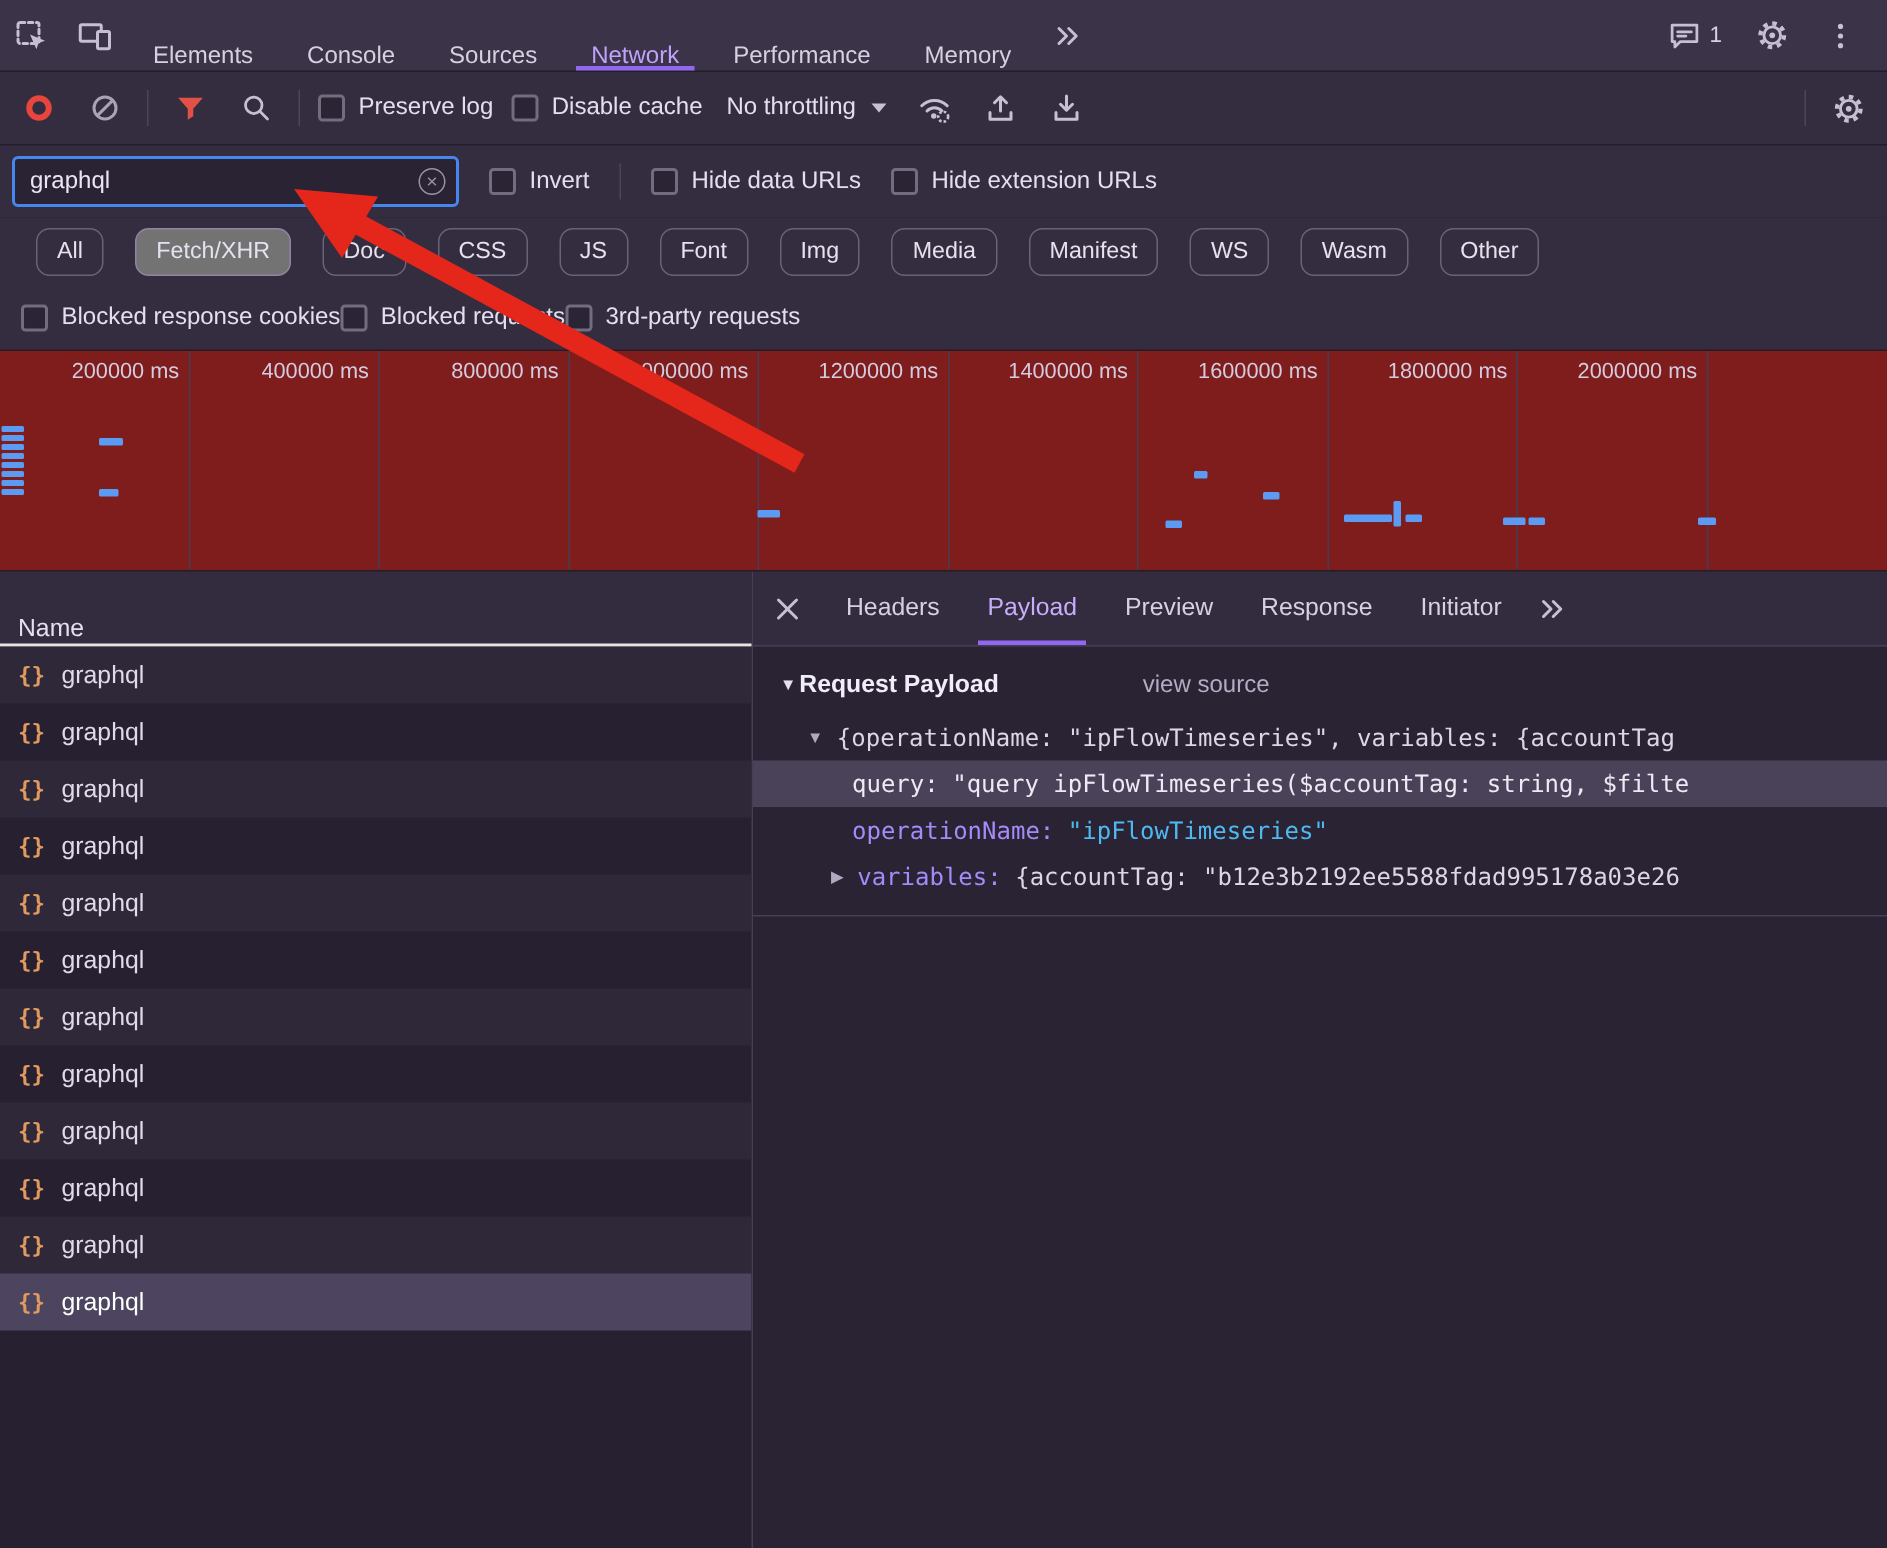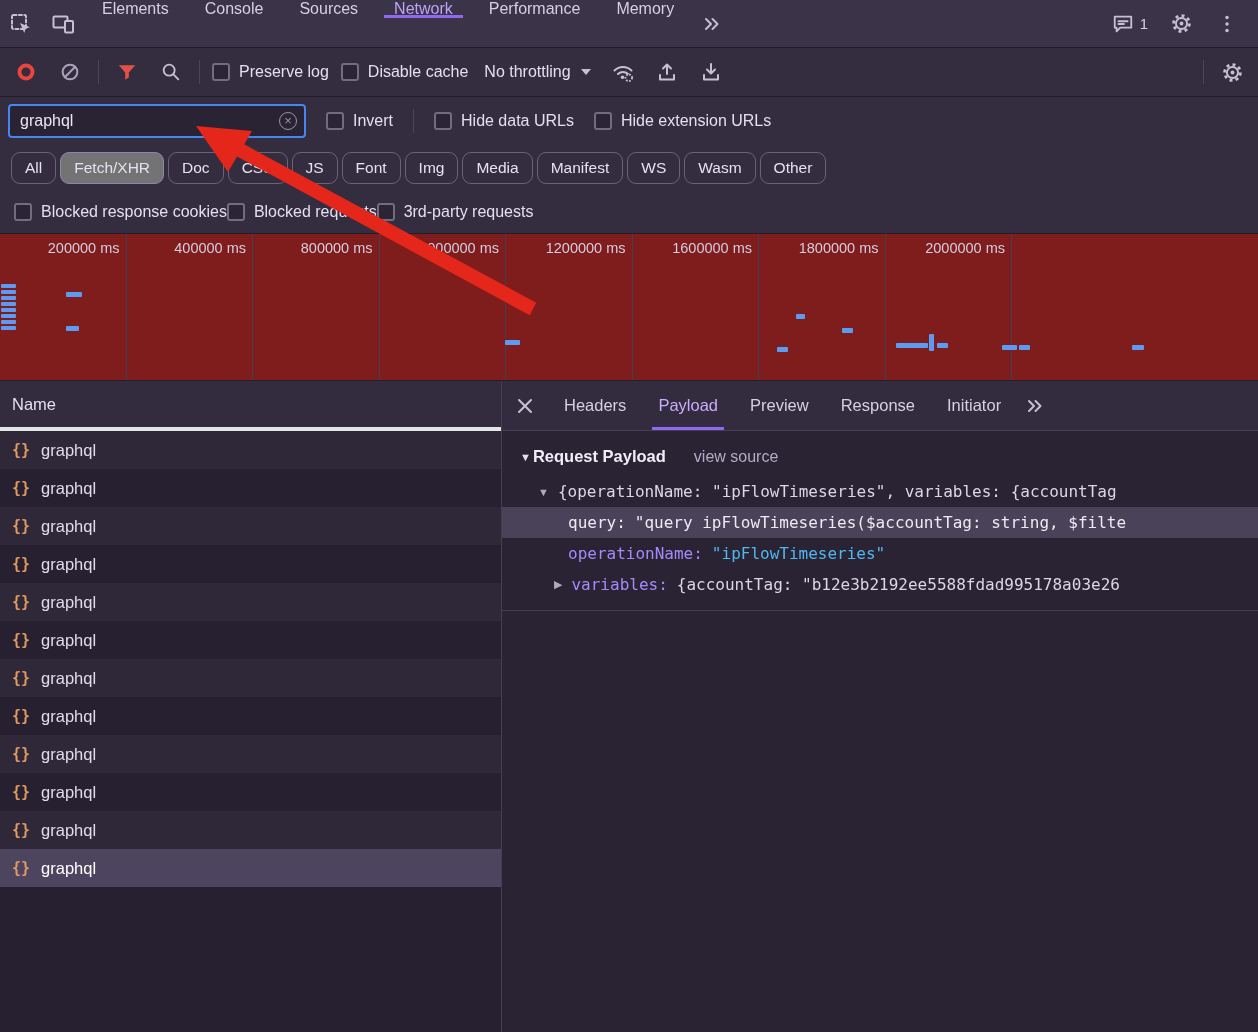--- a/index.html
+++ b/index.html
@@ -10,21 +10,21 @@
     color:#e3def0;
     display:flex;flex-direction:column;
     position:relative;
   }
   svg{display:block}
   .icon-stroke{stroke:#c7c0d4;fill:none;stroke-width:2;stroke-linecap:round;stroke-linejoin:round}
 
   
   .tabbar{height:48px;background:#3b3347;border-bottom:1px solid #221c2c;display:flex;align-items:stretch;flex:none}
   .icon-btn{width:42px;display:flex;align-items:center;justify-content:center;cursor:pointer}
-  .tab-list{display:flex;align-items:flex-start}
+  .tab-list{display:flex;align-items:flex-end}
   .tab{display:flex;align-items:center;padding:0 18px;font-size:16px;color:#d6d0e0;position:relative;cursor:pointer;white-space:nowrap}
   .tab.active{color:#bfa2fb}
   .tab.active::after{content:"";position:absolute;left:8px;right:8px;bottom:0;height:3px;background:#9168f0}
   .more-tabs{display:flex;align-items:center;padding:0 10px}
   .tabbar-right{margin-left:auto;display:flex;align-items:center;gap:4px;padding-right:10px}
   .badge-group{display:flex;align-items:center;gap:6px;padding:0 8px}
   .badge-count{font-size:15px;color:#d6d0e0}
 
   
   .toolbar{height:49px;background:#342d3f;border-bottom:1px solid #221c2c;display:flex;align-items:center;padding:0 10px;gap:12px;flex:none}
@@ -36,61 +36,61 @@
   .caret-down{width:0;height:0;border-left:5px solid transparent;border-right:5px solid transparent;border-top:6px solid #c7c0d4}
   .toolbar .spacer{flex:1}
 
   
   .filter-row{height:48px;background:#342d3f;display:flex;align-items:center;padding:0 8px;gap:20px;flex:none}
   .filter-input-wrap{width:298px;height:34px;border:2px solid #4586ef;border-radius:4px;background:#2a2334;display:flex;align-items:center;position:relative;flex:none}
   .filter-input{flex:1;height:100%;background:transparent;border:none;outline:none;color:#eae5f4;font-size:16px;font-family:"Liberation Sans",sans-serif;padding:0 30px 0 10px}
   .clear-btn{position:absolute;right:7px;top:50%;transform:translateY(-50%);width:18px;height:18px;border:1.5px solid #9a93a8;border-radius:50%;color:#9a93a8;font-size:13px;line-height:15px;text-align:center;cursor:pointer}
 
   
-  .chips-row{height:45px;background:#342d3f;display:flex;align-items:center;padding:0 11px;gap:4px;flex:none}
+  .chips-row{height:45px;background:#342d3f;display:flex;align-items:center;padding:0 24px;gap:21px;flex:none}
   .chip{padding:6px 13px;border:1px solid #6a6278;border-radius:9px;font-size:15.5px;color:#e6e1ef;cursor:pointer;white-space:nowrap}
   .chip.active{background:#737373;border-color:#8d85a3}
 
   
   .extra-row{height:43px;background:#342d3f;display:flex;align-items:center;padding:0 14px;flex:none}
 
   
   .overview{height:148px;background:#7f1d1d;border-top:1px solid #221c2c;border-bottom:1px solid #221c2c;position:relative;overflow:hidden;flex:none}
   .tick-row{display:flex;height:100%}
   .tick{width:126.5px;flex:none;border-right:1px solid #453d54;font-size:14.5px;color:#d3cce0;padding:6px 6px 0 0;text-align:right;white-space:nowrap;overflow:hidden}
   .bars-layer{position:absolute;inset:0}
   .wbar{position:absolute;background:#5b9bf4;border-radius:1px}
 
   
   .main{flex:1;display:flex;min-height:0}
 
   
   .requests{width:502px;flex:none;background:#262031;border-right:1px solid #463e55;display:flex;flex-direction:column;min-height:0}
-  .req-header{height:50px;flex:none;background:#332c3e;border-bottom:4px solid #e5e5e5;display:flex;align-items:center;padding:0 12px;font-size:16.5px;color:#e3def0}
+  .req-header{height:50px;flex:none;background:#332c3e;border-bottom:2px solid #e5e5e5;display:flex;align-items:flex-end;padding:0 12px;font-size:16.5px;color:#e3def0}
   .req-list{flex:1;overflow:hidden}
   .req-row{height:38px;display:flex;align-items:center;gap:11px;padding:0 12px;font-size:16.5px;color:#e0dbea;cursor:pointer}
   .req-row:nth-child(odd){background:#2f2839}
   .req-row.selected{background:#4d4560;color:#ffffff}
   .braces{font-family:"DejaVu Sans Mono",monospace;font-size:15px;font-weight:bold;color:#e09a5f;letter-spacing:0px;flex:none}
 
   
   .details{flex:1;background:#2a2334;display:flex;flex-direction:column;min-width:0}
   .det-tabbar{height:50px;flex:none;background:#332c3e;border-bottom:1px solid #463e55;display:flex;align-items:center}
   .det-close{width:46px;height:100%;display:flex;align-items:center;justify-content:center;cursor:pointer;flex:none}
   .det-tab-list{display:flex;height:100%}
   .det-tab{padding:0 16px;display:flex;align-items:center;font-size:16.5px;color:#d6d0e0;position:relative;cursor:pointer;white-space:nowrap}
   .det-tab.active{color:#c8adfc}
   .det-tab.active::after{content:"";position:absolute;left:10px;right:10px;bottom:0;height:3px;background:#9168f0}
   .det-more{display:flex;align-items:center;padding:0 8px}
 
   .det-body{flex:1;overflow:hidden;padding-top:12px}
   .payload-head{display:flex;align-items:center;padding:4px 0 10px 18px}
   .sec-caret{font-size:11px;color:#e3def0;margin-right:2px}
   .sec-title{font-size:16.5px;font-weight:bold;color:#f0ecf8}
-  .view-source{margin-left:28px;font-size:16px;color:#b3acc4;cursor:pointer}
+  .view-source{margin-left:96px;font-size:16px;color:#b3acc4;cursor:pointer}
 
   .p-line{display:flex;align-items:center;gap:9px;height:31px;font-family:"DejaVu Sans Mono",monospace;font-size:16px;white-space:nowrap;overflow:hidden}
   .p-line .tri{font-size:11px;color:#b0a9c0;font-family:"Liberation Sans",sans-serif;flex:none}
   .l1{padding-left:36px}
   .l2{padding-left:66px}
   .l3{padding-left:66px;background:#4a4259}
   .l4{padding-left:52px}
   .key{color:#a58af9}
   .str{color:#4fb8f0}
   .plain{color:#dcd6e8}
@@ -275,20 +275,21 @@
   </label>
 </div>
 
 <div class="overview">
   <div class="tick-row">
       <div class="tick">200000 ms</div>
       <div class="tick">400000 ms</div>
       <div class="tick">800000 ms</div>
       <div class="tick">1000000 ms</div>
       <div class="tick">1200000 ms</div>
+      <div class="tick">1400000 ms</div>
       <div class="tick">1600000 ms</div>
       <div class="tick">1800000 ms</div>
       <div class="tick">2000000 ms</div>
     </div>
   <div class="bars-layer">
       <div class="wbar" style="left: 1px; top: 50px; width: 15px; height: 4px;"></div>
       <div class="wbar" style="left: 1px; top: 56px; width: 15px; height: 4px;"></div>
       <div class="wbar" style="left: 1px; top: 62px; width: 15px; height: 4px;"></div>
       <div class="wbar" style="left: 1px; top: 68px; width: 15px; height: 4px;"></div>
       <div class="wbar" style="left: 1px; top: 74px; width: 15px; height: 4px;"></div>

